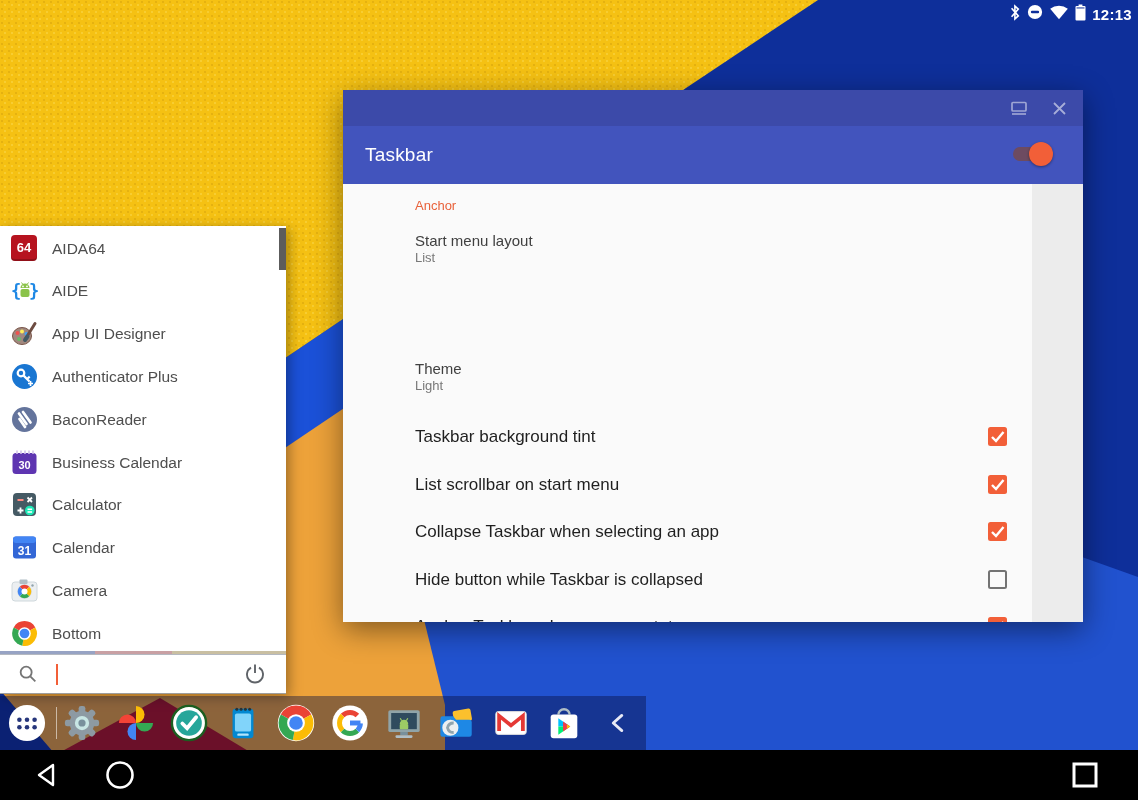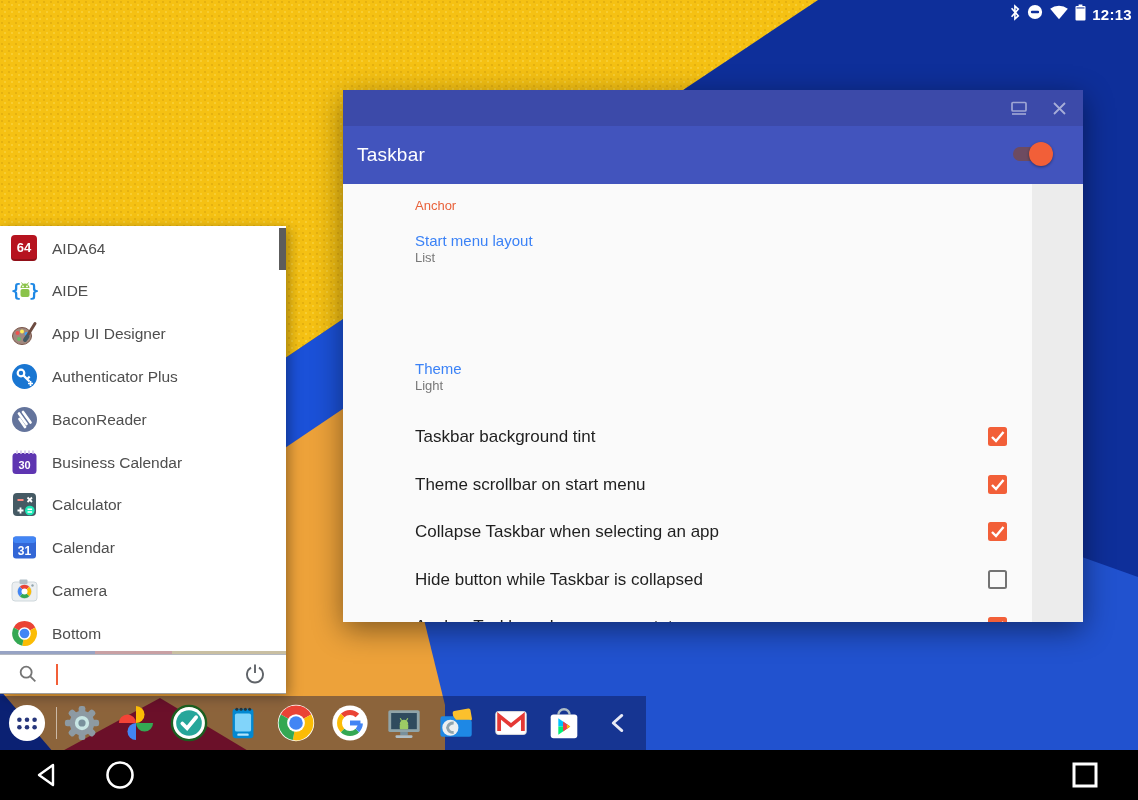--- a/index.html
+++ b/index.html
@@ -10,30 +10,30 @@
   #wallpaper{left:0;top:0;width:1138px;height:800px;}
   
   #status-bar{right:6px;top:3px;height:22px;display:flex;align-items:center;gap:6px;color:#fff;}
   #status-time{font-size:15px;font-weight:bold;letter-spacing:.3px;}
   
   #window{left:343px;top:90px;width:740px;height:532px;box-shadow:0 8px 28px rgba(0,0,0,.45);}
   #win-titlebar{left:0;top:0;width:740px;height:36px;background:var(--titlestrip);}
   #win-controls{position:absolute;right:12px;top:7px;display:flex;gap:16px;align-items:center;}
   .win-btn{width:24px;height:22px;display:flex;align-items:center;justify-content:center;cursor:pointer;}
   #win-appbar{left:0;top:36px;width:740px;height:58px;background:var(--appbar);display:flex;align-items:center;}
-  #win-title{color:#fff;font-size:19px;margin-left:14px;letter-spacing:.2px;}
+  #win-title{color:#fff;font-size:19px;margin-left:22px;letter-spacing:.2px;}
   #master-switch{position:absolute;right:33px;top:57px;width:37px;height:14px;cursor:pointer;}
   #switch-track{position:absolute;left:0;top:0;width:37px;height:14px;border-radius:7px;background:#6d4b61;}
   #switch-thumb{position:absolute;right:-3px;top:-5px;width:24px;height:24px;border-radius:50%;
                 background:var(--accent);box-shadow:0 1px 3px rgba(0,0,0,.4);}
   #win-content{left:0;top:94px;width:740px;height:438px;background:#fafafa;overflow:hidden;}
   #content-gutter{right:0;top:0;width:51px;height:438px;background:#ececec;}
   .row-header{position:absolute;left:72px;font-size:13px;color:var(--section);}
   .pref-row{position:absolute;left:0;width:689px;cursor:pointer;}
-  .pref-title{position:absolute;left:72px;top:0;font-size:15px;color:#3b82f6;}
+  .pref-title{position:absolute;left:72px;top:0;font-size:15px;color:#404040;}
   .pref-sub{position:absolute;left:72px;top:18px;font-size:13px;color:#787878;}
   .cb-label{position:absolute;left:72px;top:15px;font-size:17px;color:#1f1f1f;}
   .checkbox{position:absolute;left:645px;top:5px;width:19px;height:19px;border-radius:2.5px;box-sizing:border-box;cursor:pointer;}
   .checkbox.checked{background:var(--accent);}
   .checkbox.unchecked{background:#fafafa;border:2px solid #737373;}
   
   #start-menu{left:0;top:226px;width:286px;height:468px;background:#fff;
               box-shadow:3px 3px 12px rgba(0,0,0,.35);border-bottom:1px solid #9e9e9e;box-sizing:border-box;}
   .app-row{position:absolute;left:0;width:286px;height:43px;cursor:pointer;}
   .app-icon{position:absolute;left:11px;top:8px;width:27px;height:27px;}
@@ -137,21 +137,21 @@
         <span class="pref-title">Theme</span>
         <span class="pref-sub">Light</span>
       </div>
       <div class="pref-row" style="top: 228px; height: 48px;">
         <span class="cb-label">Taskbar background tint</span>
         <div class="checkbox checked" style="top: 15px;"><svg width="19" height="19" viewBox="0 0 19 19">
             <path d="M4 10 l4 4 l7.5 -9" stroke="#fff" stroke-width="2.4" fill="none"></path>
           </svg></div>
       </div>
       <div class="pref-row" style="top: 275.5px; height: 48px;">
-        <span class="cb-label">Theme scrollbar on start menu</span>
+        <span class="cb-label">List scrollbar on start menu</span>
         <div class="checkbox checked" style="top: 15px;"><svg width="19" height="19" viewBox="0 0 19 19">
             <path d="M4 10 l4 4 l7.5 -9" stroke="#fff" stroke-width="2.4" fill="none"></path>
           </svg></div>
       </div>
       <div class="pref-row" style="top: 323px; height: 48px;">
         <span class="cb-label">Collapse Taskbar when selecting an app</span>
         <div class="checkbox checked" style="top: 15px;"><svg width="19" height="19" viewBox="0 0 19 19">
             <path d="M4 10 l4 4 l7.5 -9" stroke="#fff" stroke-width="2.4" fill="none"></path>
           </svg></div>
       </div>

